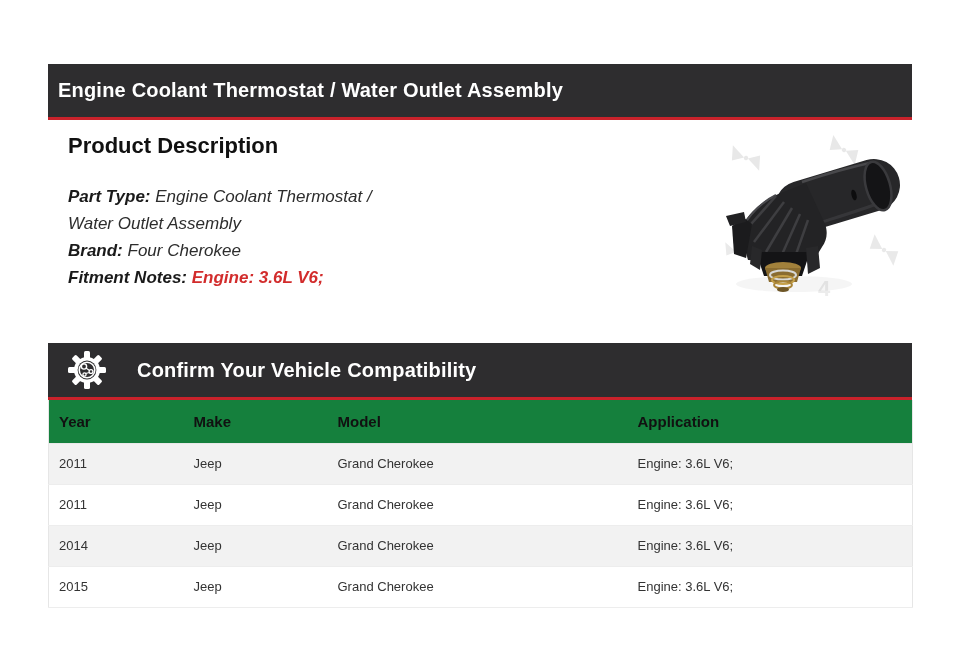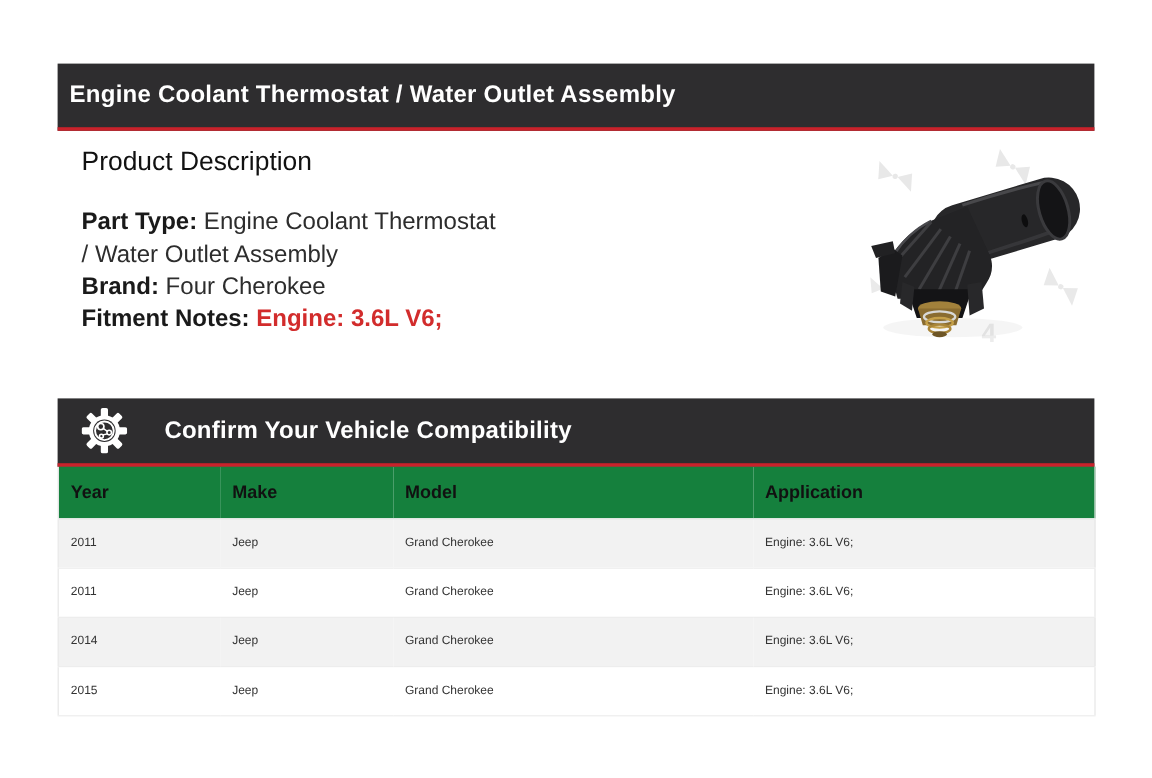--- a/index.html
+++ b/index.html
@@ -9,54 +9,54 @@
     --row-stripe:#f2f2f2;
     --body-text:#2d2d2d;
   }
   *{box-sizing:border-box;}
   html,body{margin:0;padding:0;}
   body{
     width:960px;height:648px;background:#ffffff;overflow:hidden;
     font-family:"Liberation Sans","DejaVu Sans",sans-serif;
     color:var(--body-text);
   }
-  .page{width:864px;margin:5px auto;padding-top:48px;}
+  .page{width:864px;margin:16px auto;padding-top:48px;}
 
   .bar{
     background:var(--bar-bg);
     border-bottom:3px solid var(--accent-red);
     color:#ffffff;
     display:flex;align-items:center;
   }
   .title-bar{height:56px;padding-left:10px;}
   .title-bar h1{font-size:20px;font-weight:bold;margin:0;letter-spacing:.2px;}
 
   .product{position:relative;height:223px;padding-top:13px;}
-  .section-title{font-size:22px;font-weight:normal;margin:0 0 0 20px;color:#111;}
-  .fields{margin:24px 0 0 20px;max-width:345px;font-size:20px;line-height:27px;}
+  .section-title{font-size:22px;font-weight:bold;margin:0 0 0 20px;color:#111;}
+  .fields{margin:24px 0 0 20px;max-width:345px;font-size:17px;line-height:27px;font-style:italic;}
   .fields p{margin:0;}
   .fields strong{color:#1a1a1a;}
   .fields .red{color:var(--red-text);font-weight:bold;}
 
   .photo{position:absolute;top:12px;right:6px;width:200px;height:168px;}
 
   .compat-bar{height:57px;padding-left:20px;}
   .compat-bar .gear{width:38px;height:38px;flex:0 0 38px;margin-right:31px;display:block;}
   .compat-bar h2{font-size:20px;font-weight:bold;margin:0;letter-spacing:.2px;}
 
   table.compat{
     width:100%;border-collapse:collapse;table-layout:fixed;
     border:1px solid #e6e6e6;border-top:none;
   }
   table.compat th{
     height:43px;text-align:left;font-size:15px;font-weight:bold;color:#111;
     padding:0 0 0 10px;border-bottom:1px solid #e8e8e8;background:#15803d;
   }
   table.compat td{
-    height:41px;font-size:10px;color:#333;padding:0 0 0 10px;
+    height:41px;font-size:13px;color:#333;padding:0 0 0 10px;
     border-bottom:1px solid #ededed;
   }
   table.compat tbody tr:nth-child(odd){background:var(--row-stripe);}
   table.compat tbody tr:nth-child(even){background:#ffffff;}
   col.c-year{width:135px;} col.c-make{width:144px;}
   col.c-model{width:300px;} col.c-app{width:285px;}
 </style>
 </head>
 <body>
 

